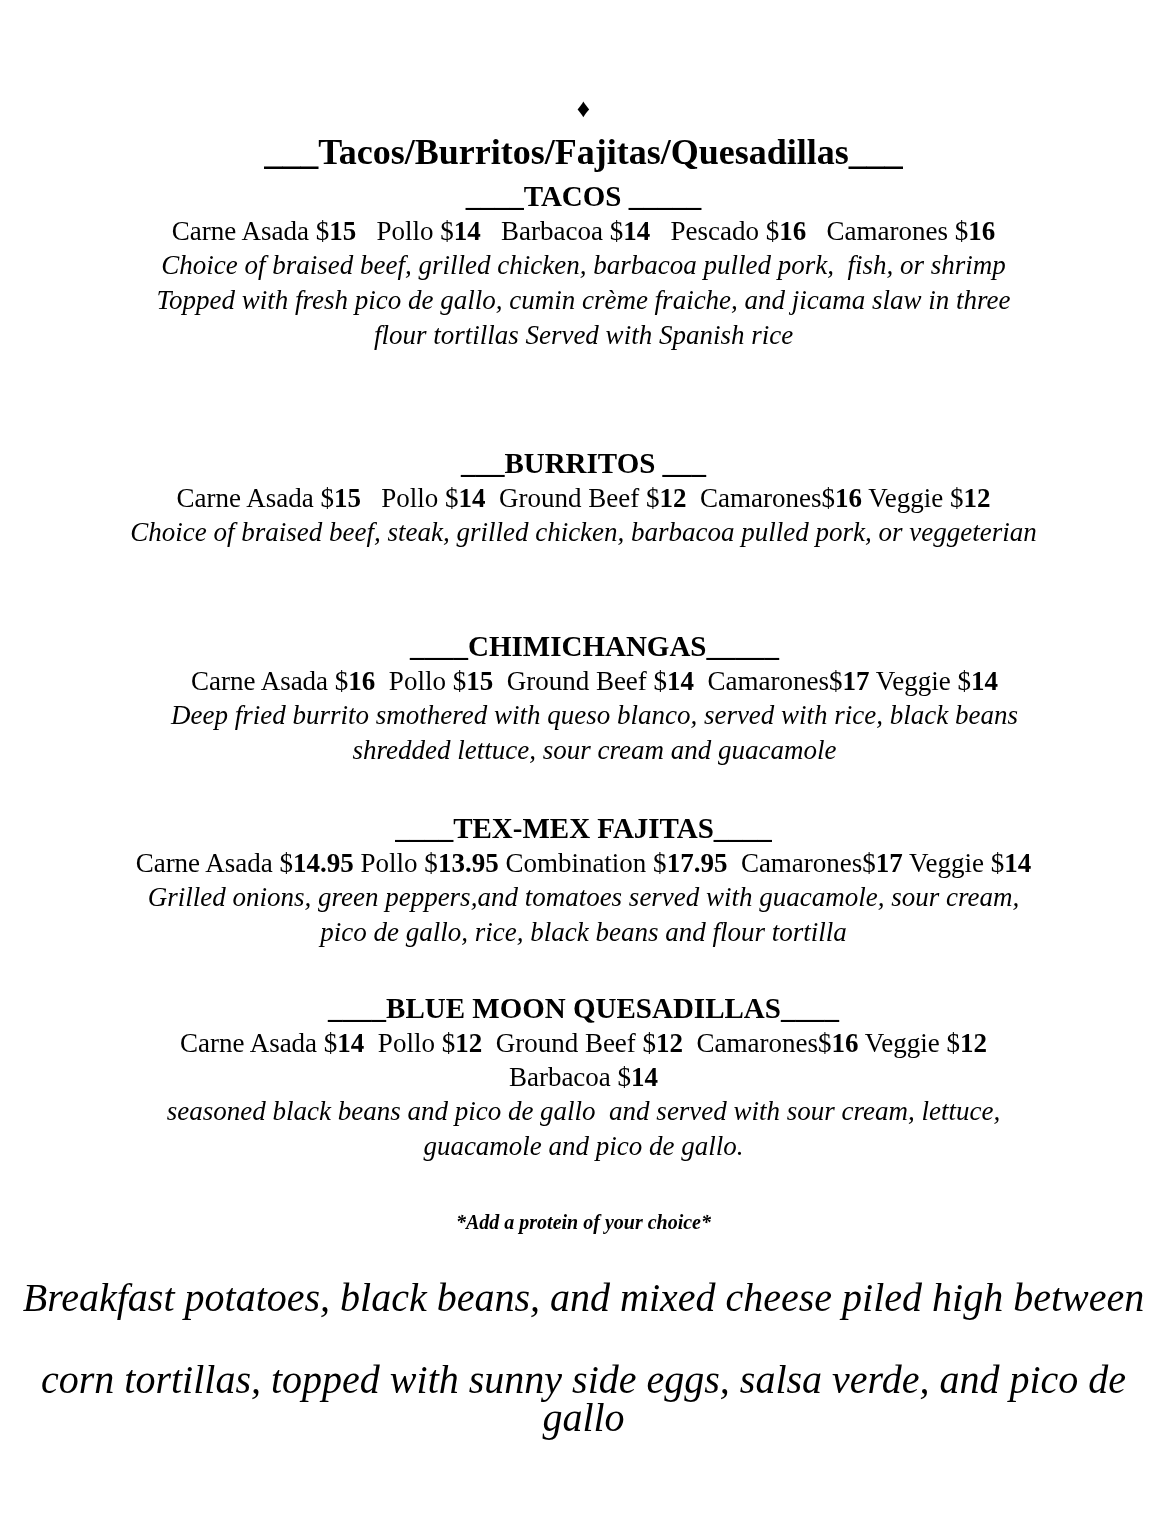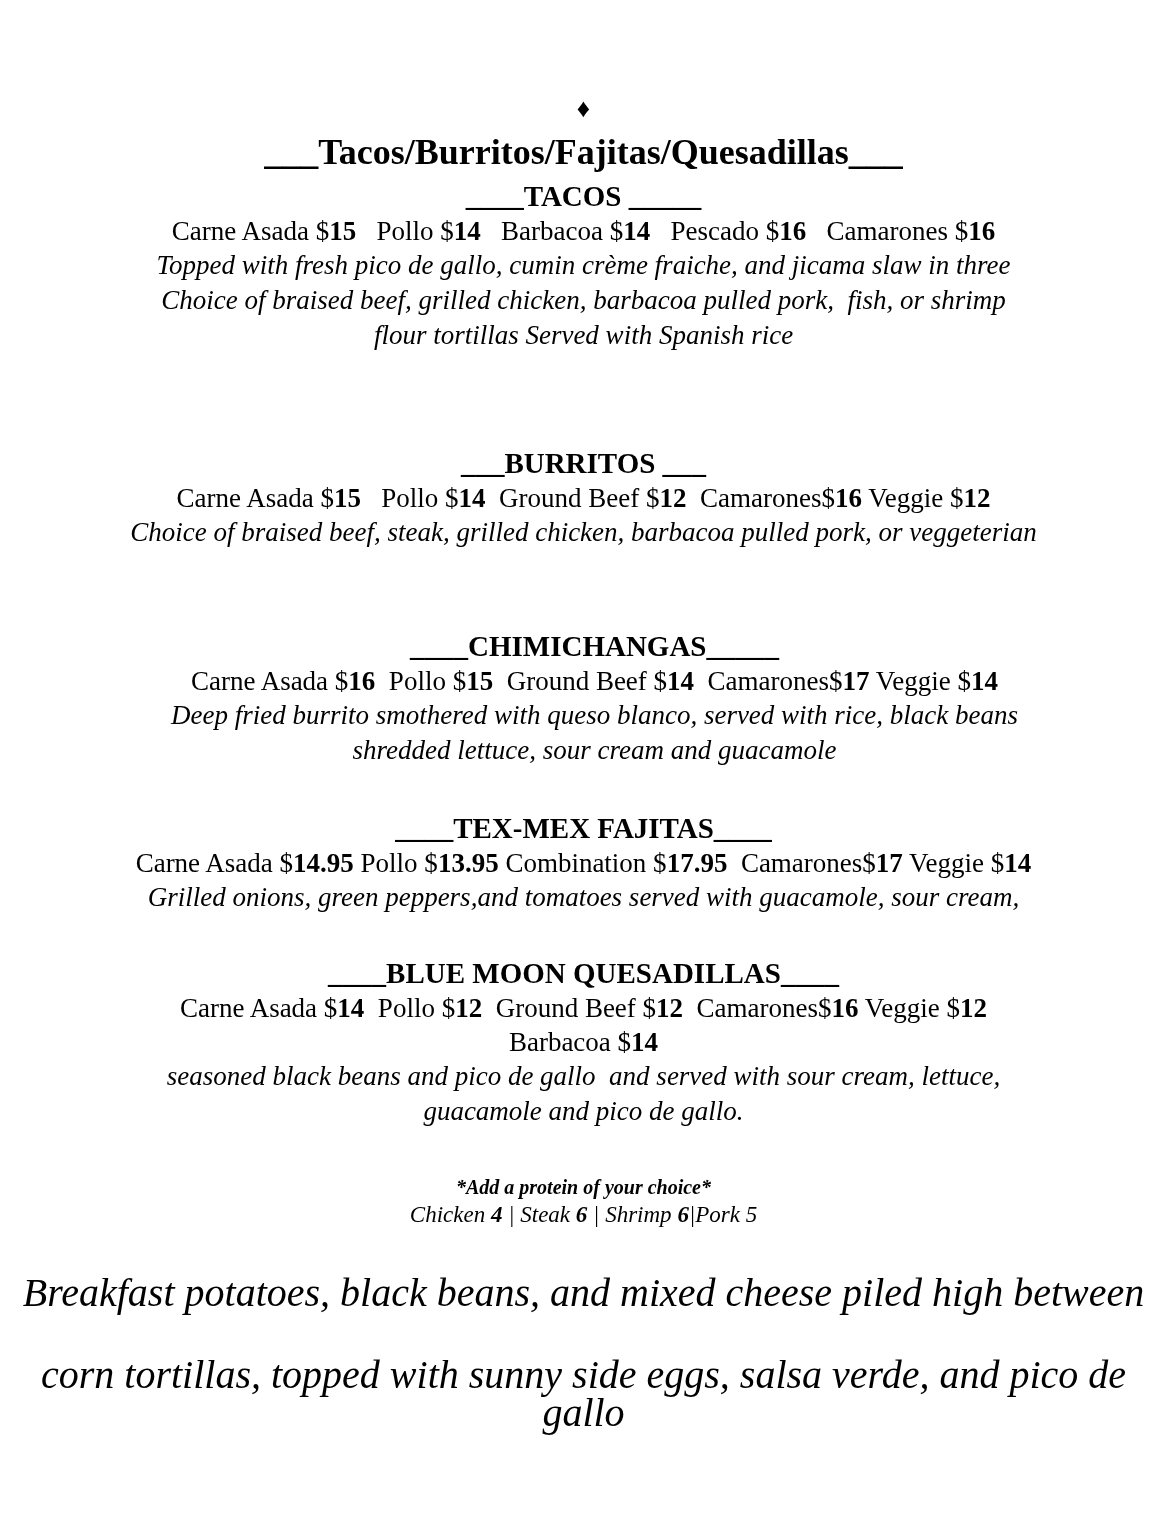--- a/index.html
+++ b/index.html
@@ -84,50 +84,50 @@
 <body>
 
 <div class="page">
   <div class="diamond">♦</div>
   <h1 class="title">___Tacos/Burritos/Fajitas/Quesadillas___</h1>
 
   <div id="sections">
       <div class="section sec-tacos">
         <h2 class="heading">____TACOS _____</h2>
         <div class="price-line"><span>Carne Asada $</span><span class="b">15</span><span>   Pollo $</span><span class="b">14</span><span>   Barbacoa $</span><span class="b">14</span><span>   Pescado $</span><span class="b">16</span><span>   Camarones $</span><span class="b">16</span></div>
+        <div class="desc-line">Choice of braised beef, grilled chicken, barbacoa pulled pork,  fish, or shrimp</div>
         <div class="desc-line">Topped with fresh pico de gallo, cumin crème fraiche, and jicama slaw in three</div>
-        <div class="desc-line">Choice of braised beef, grilled chicken, barbacoa pulled pork,  fish, or shrimp</div>
         <div class="desc-line">flour tortillas Served with Spanish rice</div>
       </div>
       <div class="section sec-burritos">
         <h2 class="heading">___BURRITOS ___</h2>
         <div class="price-line"><span>Carne Asada $</span><span class="b">15</span><span>   Pollo $</span><span class="b">14</span><span>  Ground Beef $</span><span class="b">12</span><span>  Camarones$</span><span class="b">16</span><span> Veggie $</span><span class="b">12</span></div>
         <div class="desc-line">Choice of braised beef, steak, grilled chicken, barbacoa pulled pork, or veggeterian</div>
       </div>
       <div class="section sec-chimichangas">
         <h2 class="heading">____CHIMICHANGAS_____</h2>
         <div class="price-line"><span>Carne Asada $</span><span class="b">16</span><span>  Pollo $</span><span class="b">15</span><span>  Ground Beef $</span><span class="b">14</span><span>  Camarones$</span><span class="b">17</span><span> Veggie $</span><span class="b">14</span></div>
         <div class="desc-line">Deep fried burrito smothered with queso blanco, served with rice, black beans</div>
         <div class="desc-line">shredded lettuce, sour cream and guacamole</div>
       </div>
       <div class="section sec-fajitas">
         <h2 class="heading">____TEX-MEX FAJITAS____</h2>
         <div class="price-line"><span>Carne Asada $</span><span class="b">14.95</span><span> Pollo $</span><span class="b">13.95</span><span> Combination $</span><span class="b">17.95</span><span>  Camarones$</span><span class="b">17</span><span> Veggie $</span><span class="b">14</span></div>
         <div class="desc-line">Grilled onions, green peppers,and tomatoes served with guacamole, sour cream,</div>
+        <div class="desc-line">pico de gallo, rice, black beans and flour tortilla</div>
       </div>
       <div class="section sec-quesadillas">
         <h2 class="heading">____BLUE MOON QUESADILLAS____</h2>
         <div class="price-line"><span>Carne Asada $</span><span class="b">14</span><span>  Pollo $</span><span class="b">12</span><span>  Ground Beef $</span><span class="b">12</span><span>  Camarones$</span><span class="b">16</span><span> Veggie $</span><span class="b">12</span></div>
         <div class="price-line"><span>Barbacoa $</span><span class="b">14</span></div>
         <div class="desc-line">seasoned black beans and pico de gallo  and served with sour cream, lettuce,</div>
         <div class="desc-line">guacamole and pico de gallo.</div>
       </div>
     </div>
 
   <div class="feature">
     <div class="feature-note">*Add a protein of your choice*</div>
-    <div class="protein-line" id="protein-line"><span>Chicken </span><span class="b">4</span><span> | Steak </span><span class="b">6</span><span> | Shrimp </span><span class="b">6</span><span>|Pork 5</span></div>
     <div class="feature-desc" id="feature-desc">
         <div class="desc-line">Breakfast potatoes, black beans, and mixed cheese piled high between</div>
         <div class="desc-line">corn tortillas, topped with sunny side eggs, salsa verde, and pico de gallo</div>
       </div>
   </div>
 </div>
 
 </body></html>

